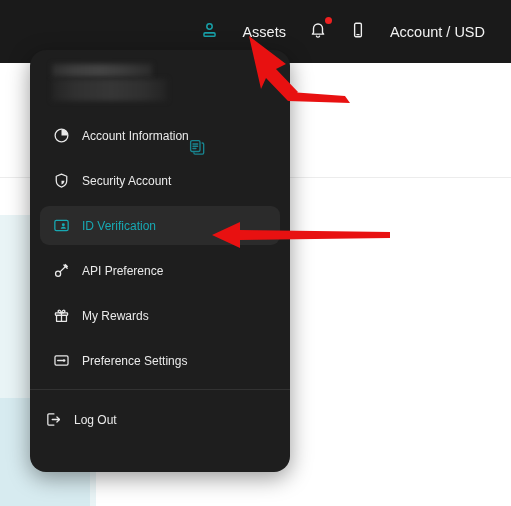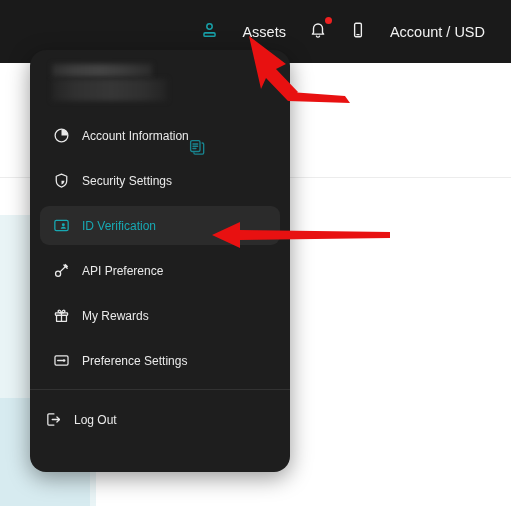--- a/index.html
+++ b/index.html
@@ -178,21 +178,21 @@
       <span>Account Information</span>
     </div>
 
     <div class="menu-item">
       <span class="mi-icon">
         <svg width="17" height="17" viewBox="0 0 24 24" fill="none" stroke="currentColor" stroke-width="1.8" stroke-linejoin="round">
           <path d="M12 3 4.6 6v6c0 4.6 3.1 8 7.4 9.2 4.3-1.2 7.4-4.6 7.4-9.2V6L12 3z"></path>
           <path d="M12 12.2v5.4c2.3-0.9 3.9-2.6 4.2-5.4z" fill="currentColor" stroke="none"></path>
         </svg>
       </span>
-      <span>Security Settings</span>
+      <span>Security Account</span>
     </div>
 
     <div class="menu-item active">
       <span class="mi-icon">
         <svg width="17" height="17" viewBox="0 0 24 24" fill="none" stroke="currentColor" stroke-width="1.8" stroke-linejoin="round">
           <rect x="2.6" y="4.8" width="18.8" height="14.4" rx="2.2"></rect>
           <circle cx="14.6" cy="11" r="2.1" fill="currentColor" stroke="none"></circle>
           <path d="M10.9 16.6c0.4-1.9 1.9-2.8 3.7-2.8s3.3 0.9 3.7 2.8z" fill="currentColor" stroke="none"></path>
         </svg>
       </span>

